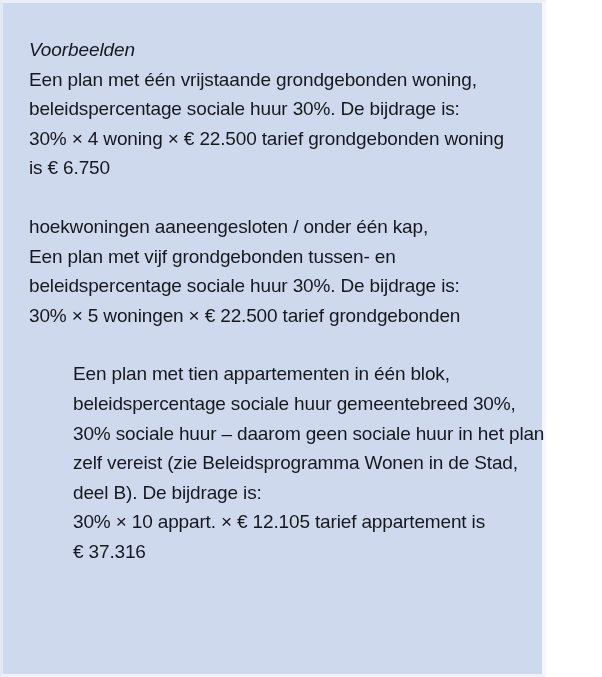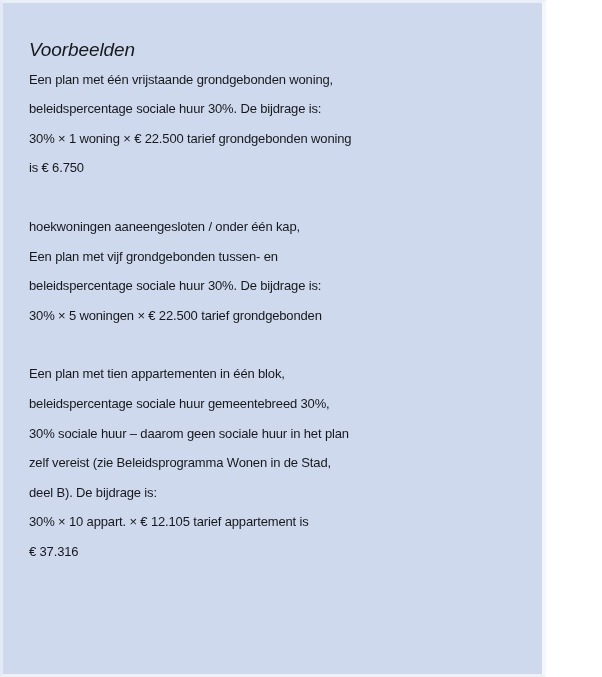--- a/index.html
+++ b/index.html
@@ -30,25 +30,26 @@
 
   .box-body {
     position: relative;
   }
 
   .para {
     margin: 0 0 29px 0;
   }
   .para:last-child {
     margin-bottom: 0;
+    margin-left: 44px;
   }
 
   .line {
     display: block;
-    font-size: 13px;
+    font-size: 19px;
     line-height: 29.6px;
     color: #16181d;
     letter-spacing: -0.15px;
     white-space: pre;
     font-weight: 400;
   }
 
   .heading-line {
     font-style: italic;
     font-size: 19px;
@@ -58,21 +59,21 @@
 </head>
 <body>
 
 <div id="example-box">
   <div class="box-body">
 
     <div class="para">
       <span class="line heading-line">Voorbeelden</span>
       <span class="line">Een plan met één vrijstaande grondgebonden woning,</span>
       <span class="line">beleidspercentage sociale huur 30%. De bijdrage is:</span>
-      <span class="line">30% × 1 woning × € 22.500 tarief grondgebonden woning</span>
+      <span class="line">30% × 4 woning × € 22.500 tarief grondgebonden woning</span>
       <span class="line">is € 6.750</span>
     </div>
 
     <div class="para">
       <span class="line">hoekwoningen aaneengesloten / onder één kap,</span>
       <span class="line">Een plan met vijf grondgebonden tussen- en</span>
       <span class="line">beleidspercentage sociale huur 30%. De bijdrage is:</span>
       <span class="line">30% × 5 woningen × € 22.500 tarief grondgebonden</span>
     </div>
 

